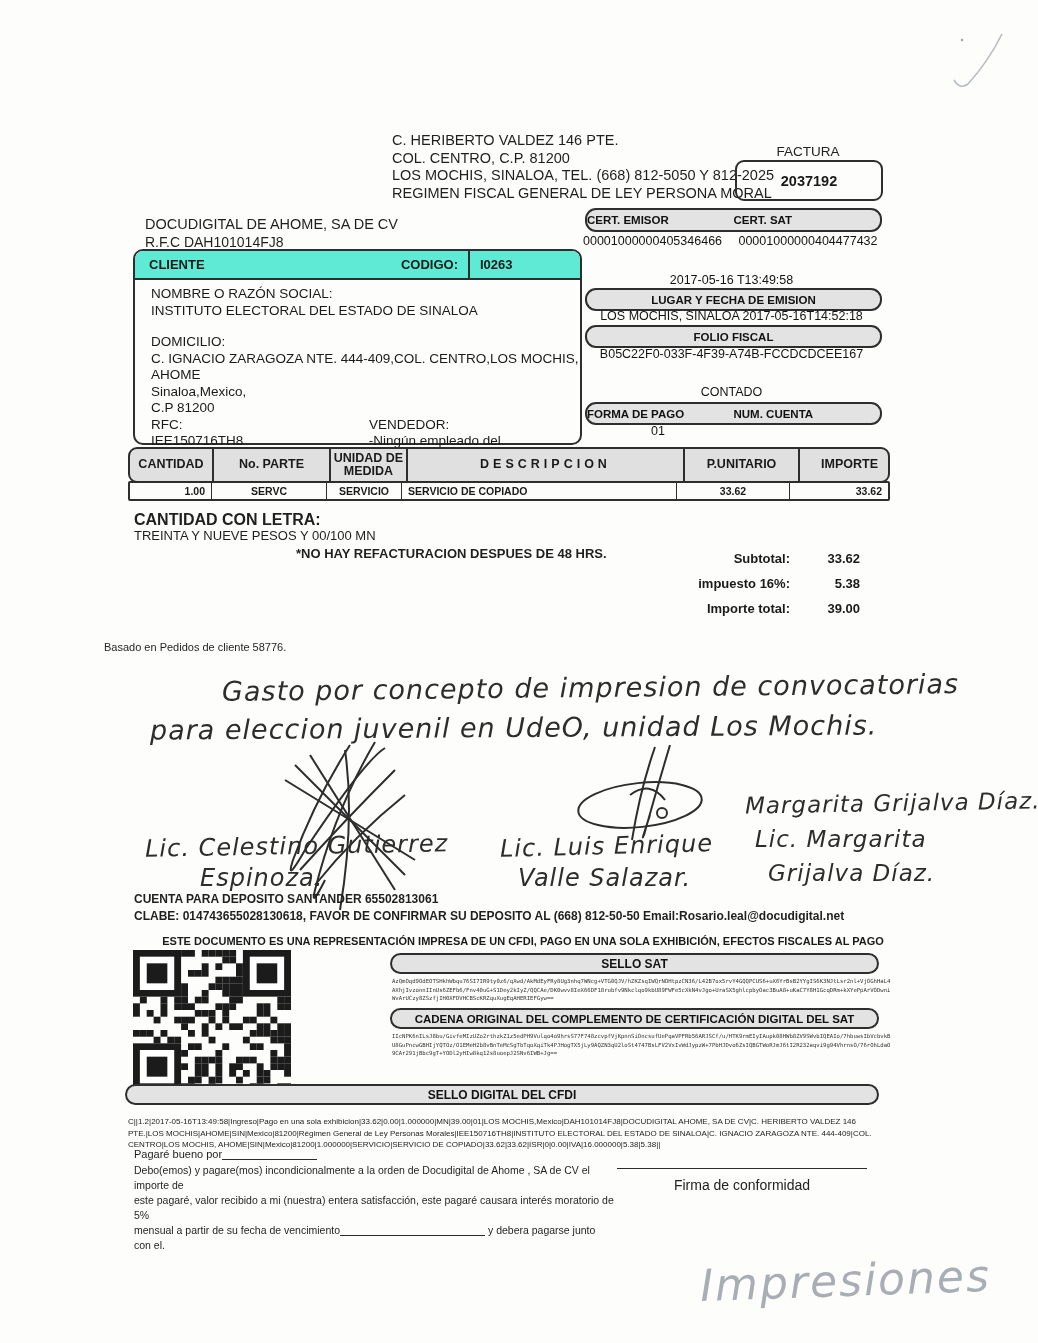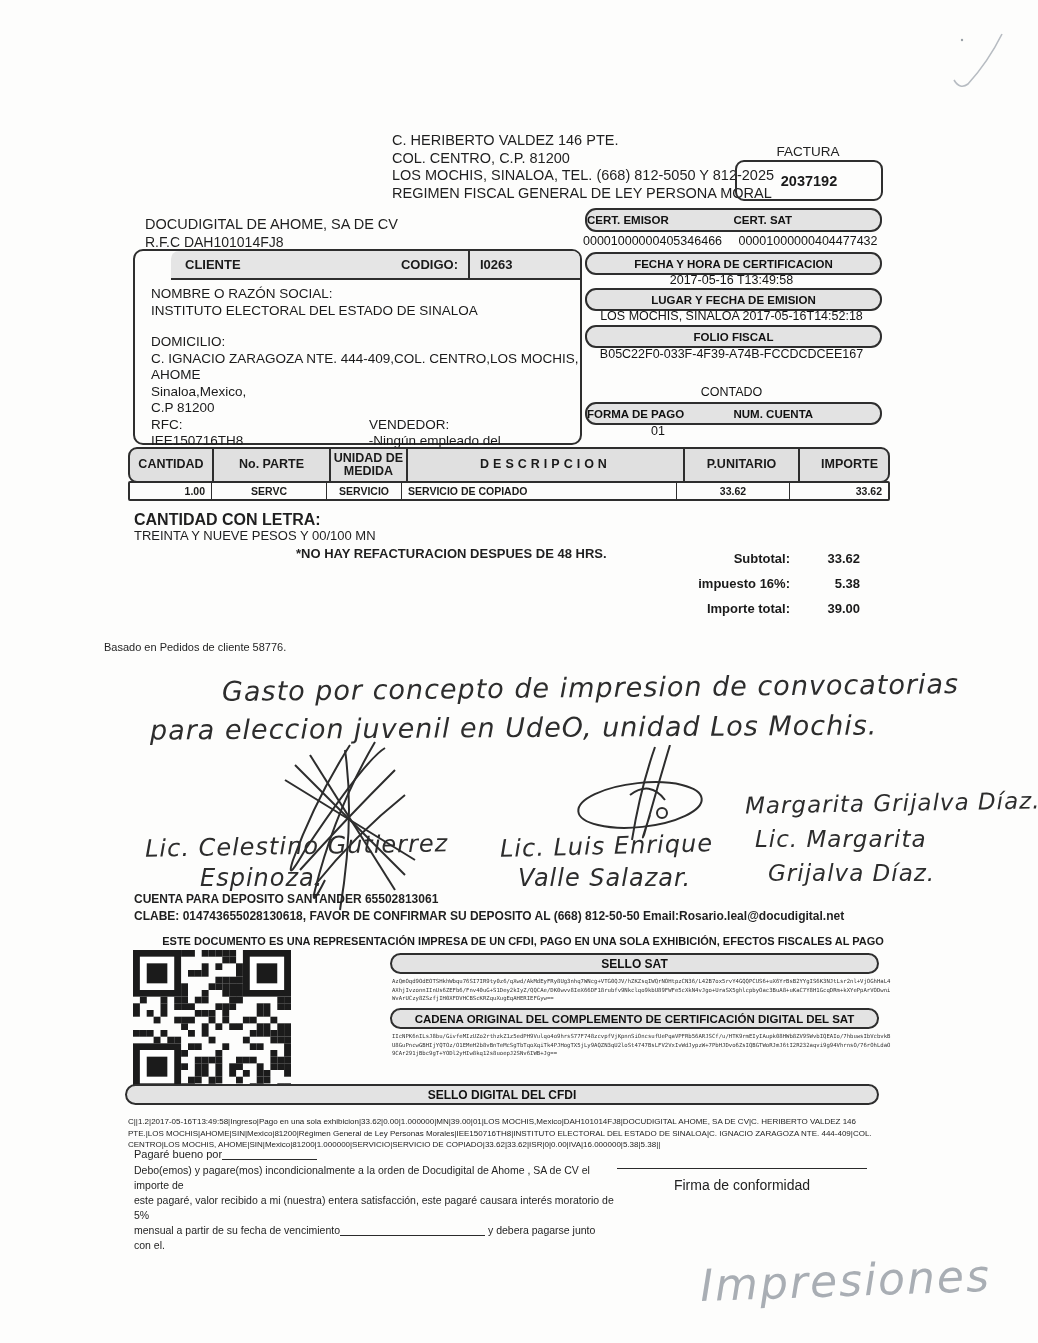--- a/index.html
+++ b/index.html
@@ -13,22 +13,22 @@
   .logo-tri{font-size:26px;color:#2b2b2b;-webkit-text-stroke:0;vertical-align:6px;margin-right:-4px;}
   .logo-r{font-size:11px;color:#2b2b2b;-webkit-text-stroke:0;vertical-align:-8px;}
   
   .pill{border:2px solid #2e2e2e;border-radius:11px;background:#e3e3e3;
         display:flex;align-items:center;justify-content:center;
         font-weight:bold;font-size:11.5px;color:#111;}
   .pill .half{flex:1;text-align:left;}
   .val{font-size:12.5px;color:#141414;}
   
   .box{border:2px solid #2e2e2e;border-radius:10px;}
-  .client-hd{border-bottom:2px solid #2e2e2e;background:#e5e5e5;border-radius:8px 8px 0 0;
-             display:flex;align-items:center;font-weight:bold;font-size:13px;height:27px;margin-left:36px;}
+  .client-hd{border-bottom:2px solid #2e2e2e;background:#5eead4;border-radius:8px 8px 0 0;
+             display:flex;align-items:center;font-weight:bold;font-size:13px;height:27px;}
   
   .thead{display:flex;background:#e0e0e0;border:2px solid #2e2e2e;border-radius:9px;height:36px;
          font-weight:bold;font-size:12.5px;}
   .thead>div{display:flex;align-items:center;justify-content:center;text-align:center;border-right:2px solid #2e2e2e;line-height:1.05;}
   .thead>div:last-child{border-right:none;}
   .trow{display:flex;border:2px solid #2e2e2e;border-radius:2px;height:20px;
         font-weight:bold;font-size:10.5px;}
   .trow>div{display:flex;align-items:center;border-right:1.5px solid #2e2e2e;padding:0 6px;box-sizing:border-box;}
   .trow>div:last-child{border-right:none;}
   .hand{font-family:"DejaVu Sans",cursive,sans-serif;font-style:italic;color:#2d2d2d;letter-spacing:1px;}
@@ -63,21 +63,20 @@
   <div class="abs print" style="left:145px;top:216px;font-size:14.5px;">DOCUDIGITAL DE AHOME, SA DE CV</div>
   <div class="abs print" style="left:145px;top:234px;font-size:14px;">R.F.C DAH101014FJ8</div>
 
   <div class="abs pill" style="left:585px;top:208px;width:293px;height:20px;">
     <div class="half">CERT. EMISOR</div>
     <div class="half">CERT. SAT</div>
   </div>
   <div class="abs val" style="left:583px;top:234px;width:150px;text-align:left;">00001000000405346466</div>
   <div class="abs val" style="left:733px;top:234px;width:150px;text-align:center;">00001000000404477432</div>
 
-  <div class="abs pill" style="left:585px;top:252px;width:293px;height:19px;">FECHA Y HORA DE CERTIFICACION</div>
   <div class="abs val" style="left:585px;top:273px;width:293px;text-align:center;">2017-05-16 T13:49:58</div>
 
   <div class="abs pill" style="left:585px;top:288px;width:293px;height:19px;">LUGAR Y FECHA DE EMISION</div>
   <div class="abs val" style="left:585px;top:309px;width:293px;text-align:center;">LOS MOCHIS, SINALOA 2017-05-16T14:52:18</div>
 
   <div class="abs pill" style="left:585px;top:325px;width:293px;height:19px;">FOLIO FISCAL</div>
   <div class="abs val" style="left:585px;top:347px;width:293px;text-align:center;">B05C22F0-033F-4F39-A74B-FCCDCDCEE167</div>
 
   <div class="abs val" style="left:585px;top:385px;width:293px;text-align:center;">CONTADO</div>
 

